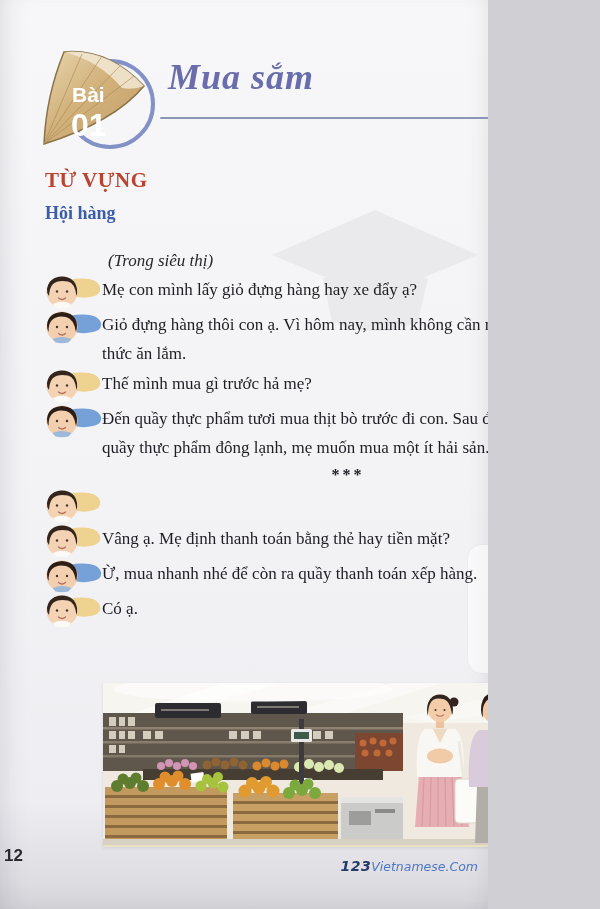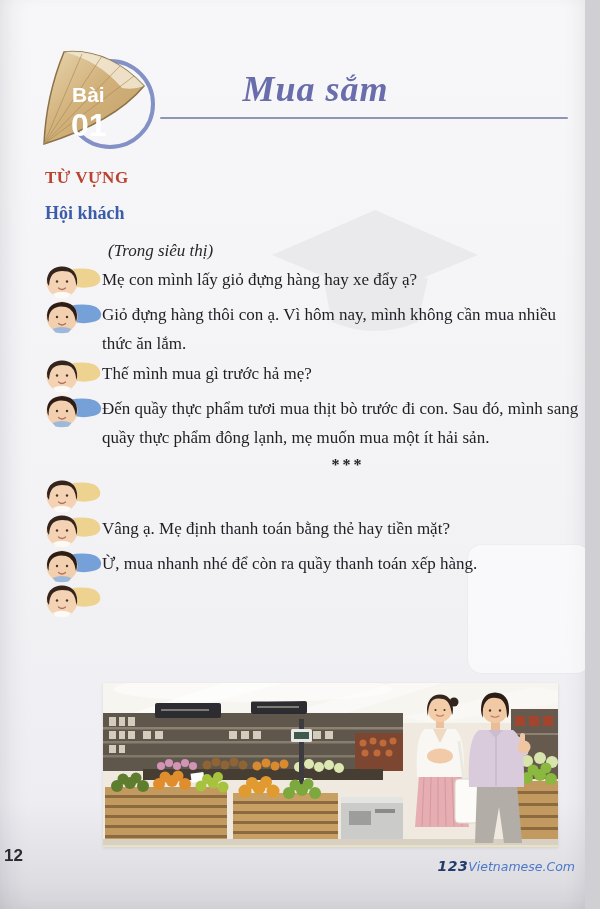--- a/index.html
+++ b/index.html
@@ -1,37 +1,37 @@
 <!DOCTYPE html>
 <html><head>
 <meta charset="utf-8">
 <style>
   html,body{margin:0;padding:0;background:#cfcfd4;}
   .page{
-    position:relative;width:585px;height:909px;overflow:hidden;
+    position:relative;width:488px;height:909px;overflow:hidden;
     background:linear-gradient(180deg,#f7f7f9 0%,#f3f3f6 55%,#eeeef2 88%,#dddde2 97%,#d2d2d7 100%);
     box-shadow:inset 20px 0 30px -22px rgba(40,40,60,.18), inset -16px 0 26px -20px rgba(40,40,60,.14);
     font-family:"Liberation Serif", serif;
   }
   
   .badge{position:absolute;left:38px;top:44px;width:124px;height:112px;}
   .page-title{
-    position:absolute;left:168px;top:68px;width:295px;margin:0;text-align:center;
+    position:absolute;left:168px;top:56px;width:295px;margin:0;text-align:left;
     font-size:36px;font-style:italic;font-weight:bold;color:#696dab;letter-spacing:1px;
   }
   .title-rule{position:absolute;left:160px;top:117px;width:408px;height:2px;background:#8d96b6;border-radius:1px;}
   
-  .tu-vung{position:absolute;left:45px;top:168px;margin:0;font-size:17px;font-weight:bold;color:#b8432f;letter-spacing:.5px;}
+  .tu-vung{position:absolute;left:45px;top:168px;margin:0;font-size:21px;font-weight:bold;color:#b8432f;letter-spacing:.5px;}
   .hoi-thoai{position:absolute;left:45px;top:203px;margin:0;font-size:18px;font-weight:bold;color:#3b5ca8;}
   
   .wm-cap{position:absolute;left:268px;top:200px;width:215px;height:155px;opacity:.75;}
   .wm-card{position:absolute;left:468px;top:545px;width:122px;height:128px;border-radius:14px;
     background:rgba(255,255,255,.55);box-shadow:0 0 0 1px rgba(120,120,140,.04);}
   
-  .dialogue{position:absolute;left:46px;top:238px;width:540px;}
+  .dialogue{position:absolute;left:46px;top:248px;width:540px;}
   .scene{margin:0 0 2px 62px;font-style:italic;font-size:17px;line-height:26px;color:#26262c;}
   .dlg-row{display:flex;align-items:flex-start;margin-top:2px;}
   .avatar{flex:0 0 56px;height:34px;margin-top:-1px;}
   .dlg-text{margin:0;width:480px;font-size:17px;line-height:28.5px;color:#1e1e24;}
   .dlg-sep{margin:0 0 0 62px;width:480px;text-align:center;font-weight:bold;font-size:16px;line-height:26px;color:#1e1e24;letter-spacing:3px;}
   
   .photo{position:absolute;left:103px;top:683px;width:455px;height:162px;margin:0;
     border-bottom:2px solid #e9e2c2;box-shadow:0 1px 3px rgba(60,60,50,.12);}
   .photo svg{display:block;}
   
@@ -100,21 +100,21 @@
         <path d="M107 10 L210 55 L107 98 L4 55 Z"></path>
         <path d="M55 78 L160 78 L150 122 Q107 140 64 122 Z"></path>
         <rect x="104" y="54" width="4" height="60"></rect>
         <circle cx="106" cy="118" r="5"></circle>
       </g>
     </svg>
   </div>
   <div class="wm-card"></div>
 
   <h2 class="tu-vung">TỪ VỰNG</h2>
-  <h3 class="hoi-thoai">Hội khách</h3>
+  <h3 class="hoi-thoai">Hội hàng</h3>
 
   <div class="dialogue">
     <p class="scene">(Trong siêu thị)</p>
 
     <div class="dlg-row">
       <span class="avatar"><svg viewBox="0 0 56 34" width="56" height="34">
             <use href="#av-daughter"></use>
           </svg></span>
       <p class="dlg-text">Mẹ con mình lấy giỏ đựng hàng hay xe đẩy ạ?</p>
     </div>
@@ -153,20 +153,21 @@
     <div class="dlg-row">
       <span class="avatar"><svg viewBox="0 0 56 34" width="56" height="34">
             <use href="#av-mother"></use>
           </svg></span>
       <p class="dlg-text">Ừ, mua nhanh nhé để còn ra quầy thanh toán xếp hàng.</p>
     </div>
     <div class="dlg-row">
       <span class="avatar"><svg viewBox="0 0 56 34" width="56" height="34">
             <use href="#av-daughter"></use>
           </svg></span>
+      <p class="dlg-text">Có ạ.</p>
     </div>
   </div>
 
   <figure class="photo">
     <svg viewBox="0 0 455 162" width="455" height="162" preserveAspectRatio="none">
       <rect width="455" height="162" fill="#efe9df"></rect>
 
       <rect width="455" height="40" fill="#f7f5f0"></rect>
       <path d="M0 40 L120 0 L180 0 L30 40 Z" fill="#ffffff" opacity=".55"></path>
       <path d="M150 40 L290 0 L340 0 L210 40 Z" fill="#ffffff" opacity=".45"></path>

